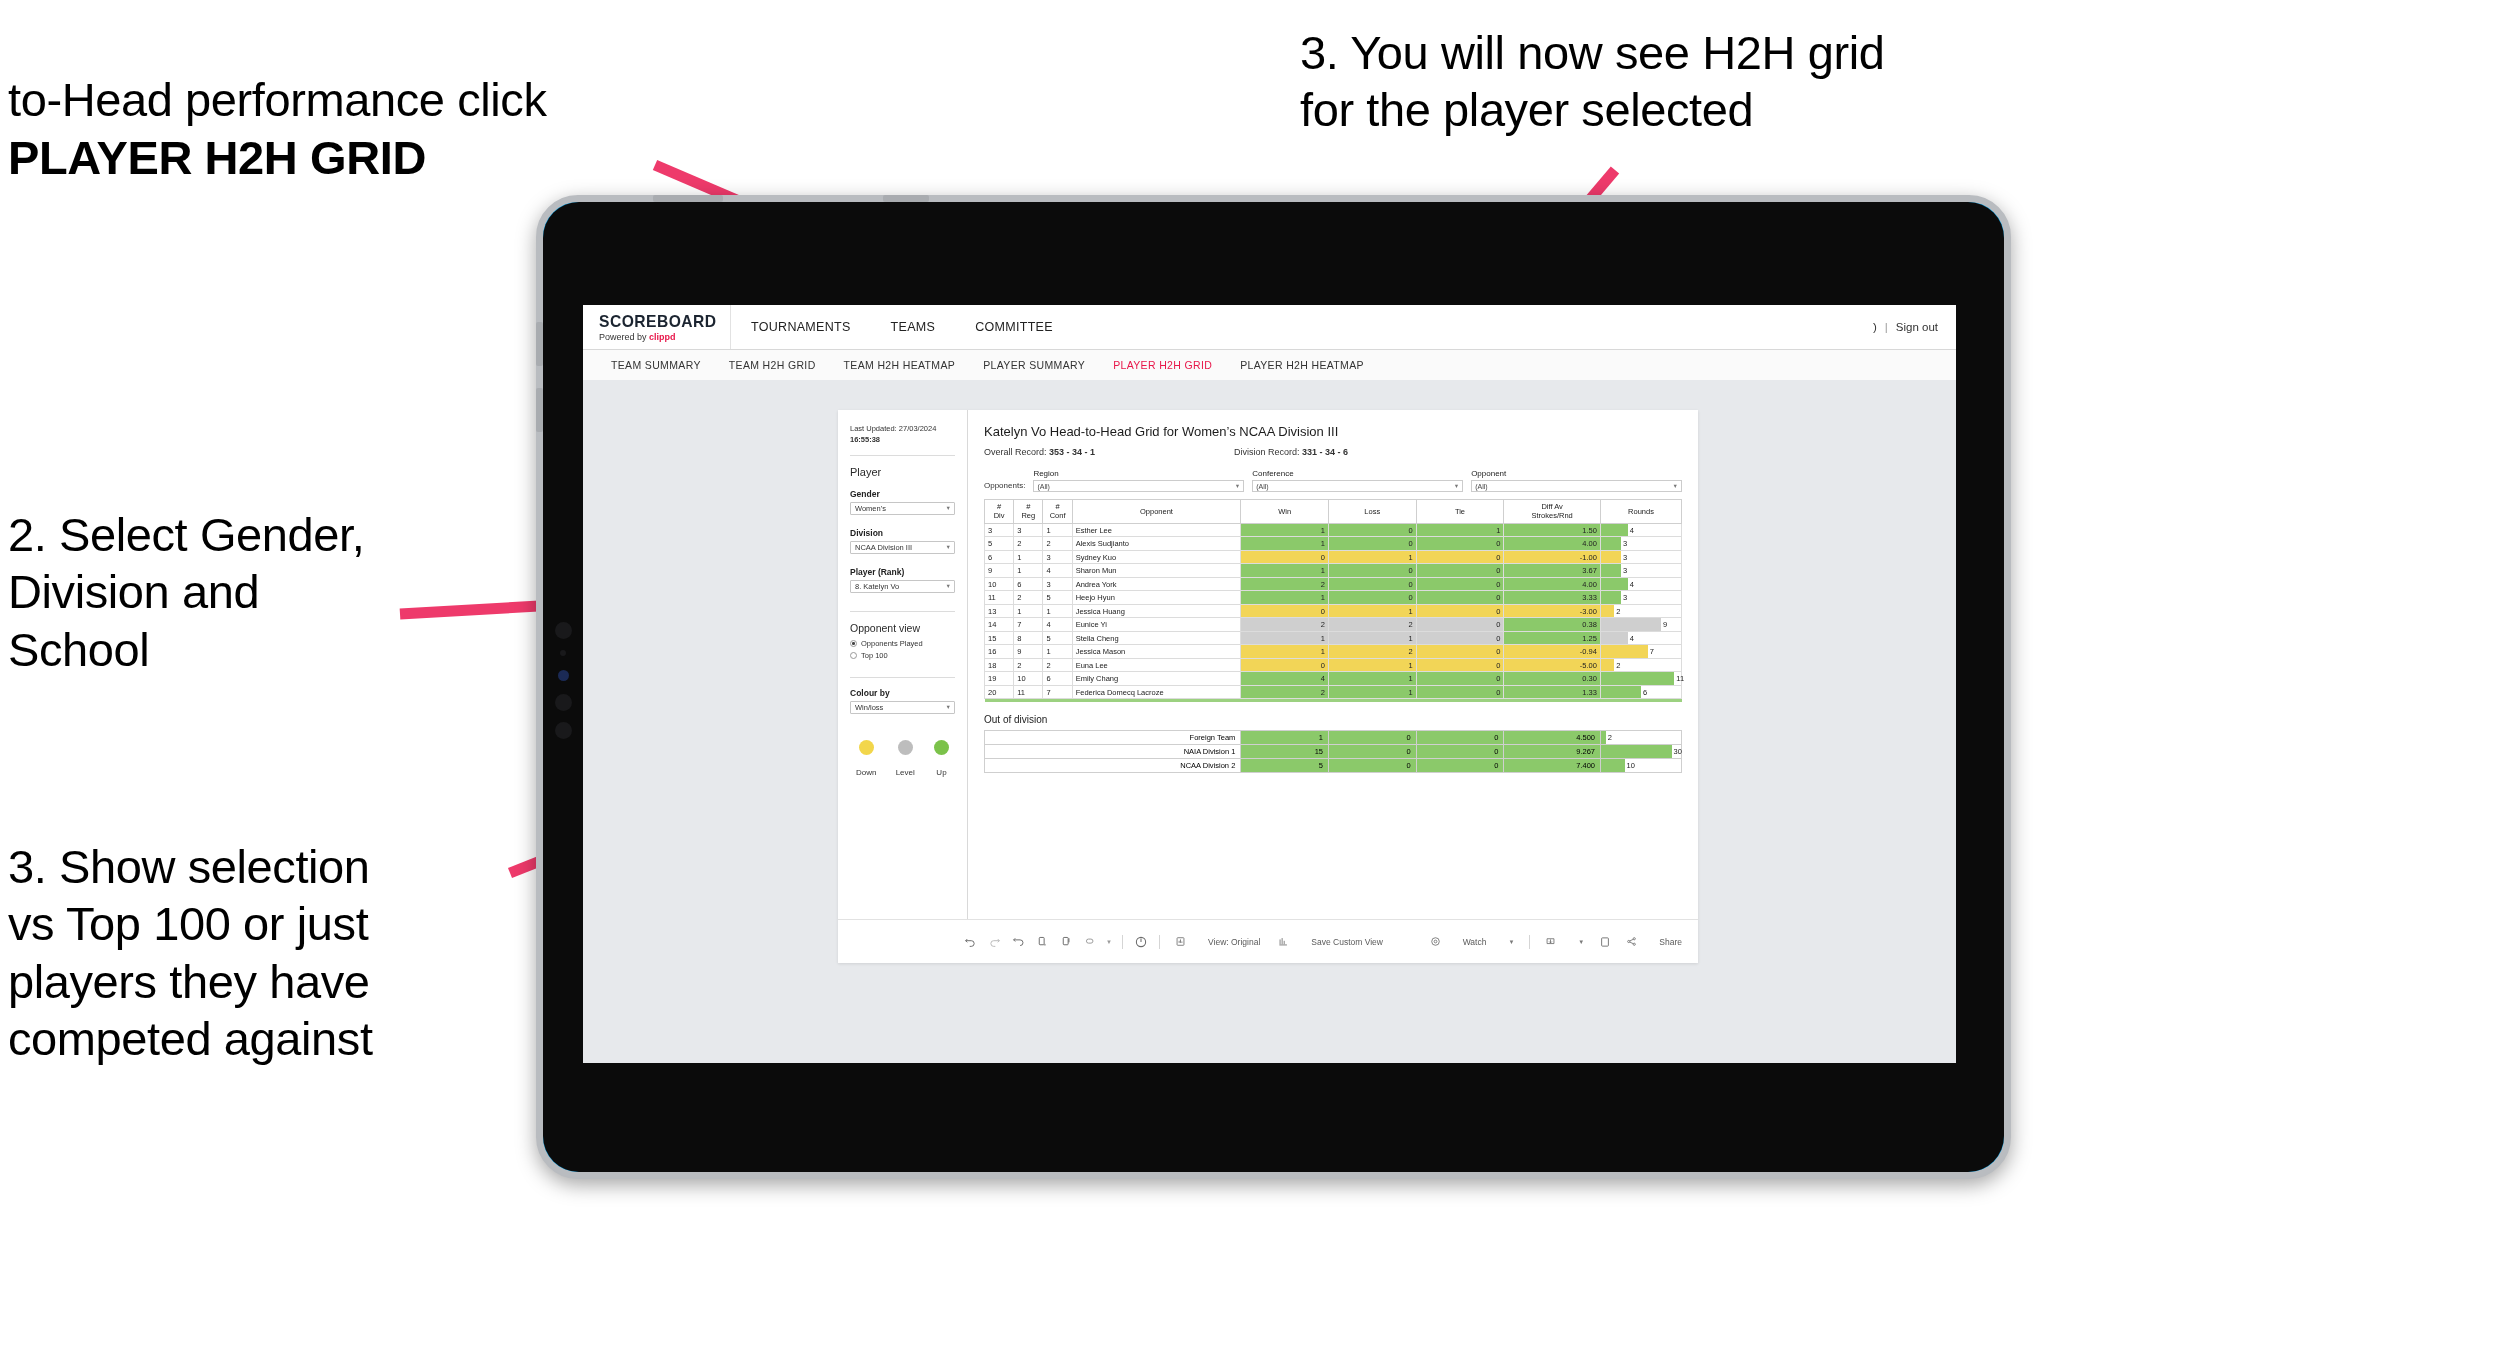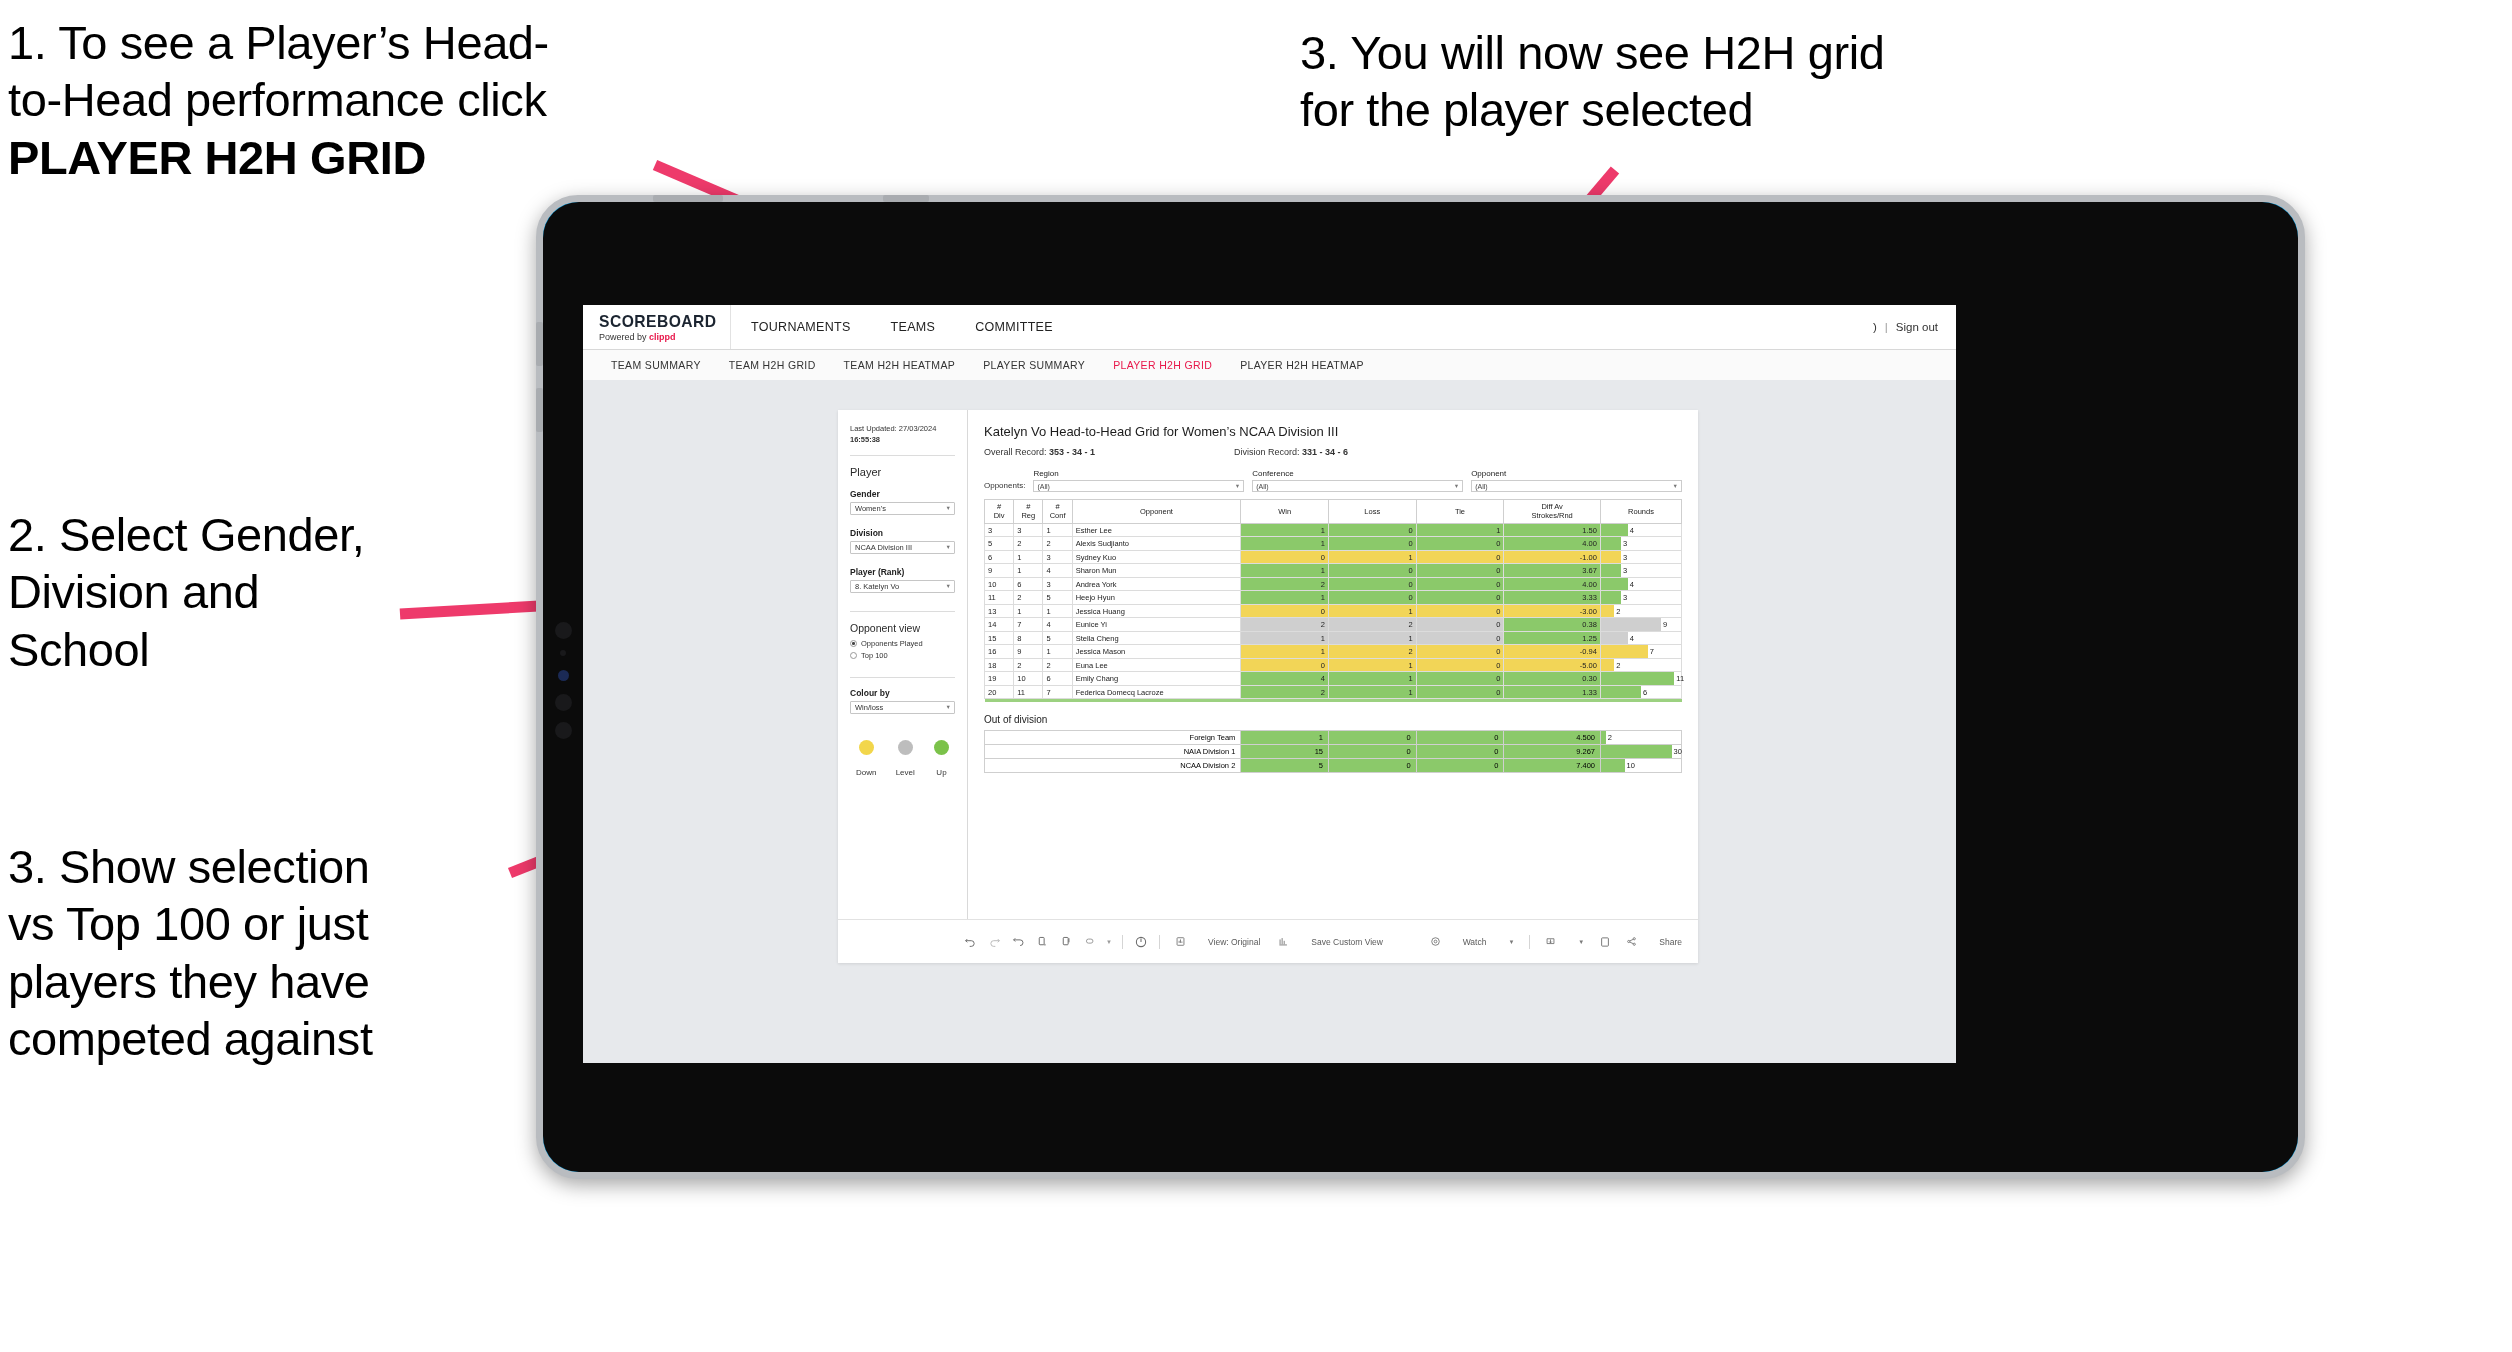--- a/index.html
+++ b/index.html
@@ -22,21 +22,21 @@
   #annot-1{left:8px;  top:14px;  width:740px; font-size:47px;}
   #annot-1 .bold{font-weight:bold;}
   #annot-2{left:8px;  top:506px; width:560px; font-size:47px;}
   #annot-3{left:8px;  top:838px; width:540px; font-size:47px;}
   #annot-4{left:1300px;top:24px;  width:800px; font-size:47px;}
 
   .arrow-layer{position:absolute;left:0;top:0;width:2512px;height:1352px;pointer-events:none;}
 
   
   #tablet{
-    position:absolute;left:536px;top:195px;width:1769px;height:984px;
+    position:absolute;left:536px;top:195px;width:1475px;height:984px;
     background:#0ea5e9;border-radius:42px;
     border:7px solid #b9bcc0;
     box-sizing:border-box;
     box-shadow:0 6px 20px rgba(0,0,0,.35);
   }
   #tablet-inner{
     position:absolute;left:0;top:0;width:100%;height:100%;
     border-radius:36px;background:#0b0b0b;overflow:hidden;
   }
   .side-btn{position:absolute;left:-7px;width:7px;background:#a9acb0;border-radius:2px;}
@@ -167,21 +167,21 @@
     padding:0 0 0 120px;gap:0;font-size:8.5px;color:#5a5a5a;
     position:absolute;left:0;right:0;bottom:0;background:#fff;
   }
   .tb-ico{width:24px;display:flex;align-items:center;justify-content:center;}
   .tb-txt{display:flex;align-items:center;gap:22px;padding:0 9px;white-space:nowrap;}
   .tb-div{width:1px;height:14px;background:#d5d5d5;margin:0 6px;}
 </style>
 </head>
 <body>
 
-<div class="annot" id="annot-1"><span>1. To see a Player’s Head-</span><br><span>to-Head performance click</span><br><span class="bold">PLAYER H2H GRID</span></div>
+<div class="annot" id="annot-1"><br><span>to-Head performance click</span><br><span class="bold">PLAYER H2H GRID</span></div>
 
 <div class="annot" id="annot-2">2. Select Gender,
 Division and
 School</div>
 <div class="annot" id="annot-3">3. Show selection
 vs Top 100 or just
 players they have
 competed against</div>
 <div class="annot" id="annot-4">3. You will now see H2H grid
 for the player selected</div>

